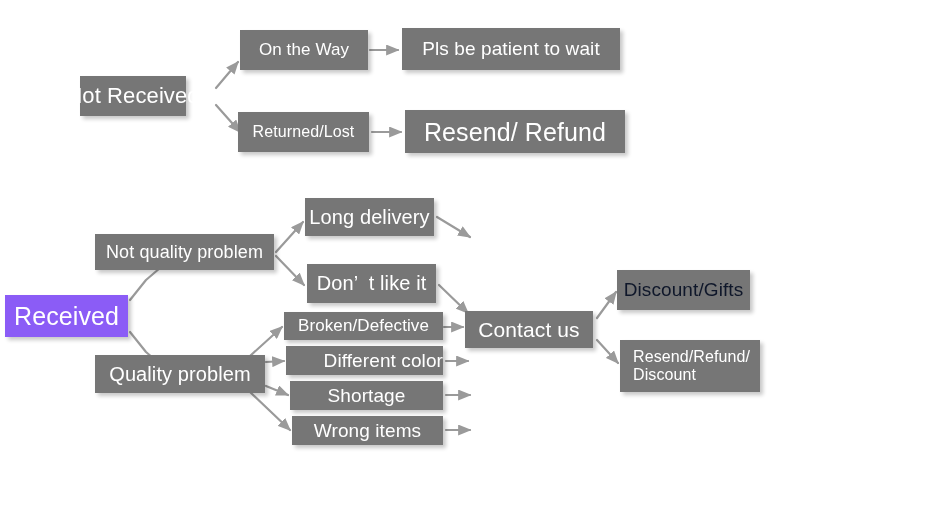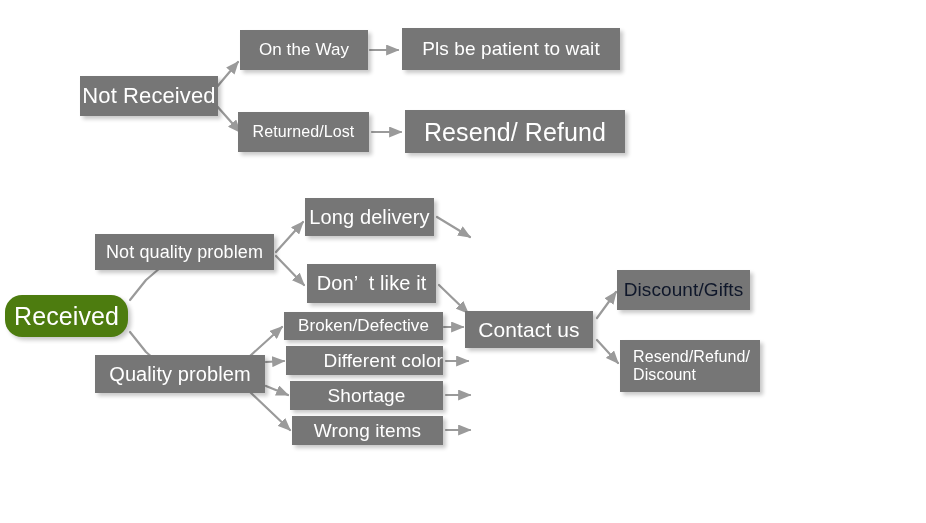--- a/index.html
+++ b/index.html
@@ -72,26 +72,26 @@
       <polyline points="250,392 290,430" fill="none" stroke="#9a9a9a" stroke-width="2.2" stroke-linecap="round" stroke-linejoin="round" marker-end="url(#arrowhead)"></polyline>
       <polyline points="437,217 470,237" fill="none" stroke="#9a9a9a" stroke-width="2.2" stroke-linecap="round" stroke-linejoin="round" marker-end="url(#arrowhead)"></polyline>
       <polyline points="439,285 468,313" fill="none" stroke="#9a9a9a" stroke-width="2.2" stroke-linecap="round" stroke-linejoin="round" marker-end="url(#arrowhead)"></polyline>
       <polyline points="444,327 463,327" fill="none" stroke="#9a9a9a" stroke-width="2.2" stroke-linecap="round" stroke-linejoin="round" marker-end="url(#arrowhead)"></polyline>
       <polyline points="446,361 468,361" fill="none" stroke="#9a9a9a" stroke-width="2.2" stroke-linecap="round" stroke-linejoin="round" marker-end="url(#arrowhead)"></polyline>
       <polyline points="446,395 470,395" fill="none" stroke="#9a9a9a" stroke-width="2.2" stroke-linecap="round" stroke-linejoin="round" marker-end="url(#arrowhead)"></polyline>
       <polyline points="446,430 470,430" fill="none" stroke="#9a9a9a" stroke-width="2.2" stroke-linecap="round" stroke-linejoin="round" marker-end="url(#arrowhead)"></polyline>
       <polyline points="597,318 616,292" fill="none" stroke="#9a9a9a" stroke-width="2.2" stroke-linecap="round" stroke-linejoin="round" marker-end="url(#arrowhead)"></polyline>
       <polyline points="597,340 618,363" fill="none" stroke="#9a9a9a" stroke-width="2.2" stroke-linecap="round" stroke-linejoin="round" marker-end="url(#arrowhead)"></polyline>
     </svg>
-<div class="node" style="left: 80px; top: 76px; width: 138px; height: 40px; font-size: 22px; background: rgb(118, 118, 118); color: rgb(255, 255, 255);"><span>Not Received</span></div>
+<div class="node" style="left: 80px; top: 76px; width: 106px; height: 40px; font-size: 22px; background: rgb(118, 118, 118); color: rgb(255, 255, 255);"><span>Not Received</span></div>
     <div class="node" style="left: 240px; top: 30px; width: 128px; height: 40px; font-size: 17px; background: rgb(118, 118, 118); color: rgb(255, 255, 255);"><span>On the Way</span></div>
     <div class="node" style="left: 402px; top: 28px; width: 218px; height: 42px; font-size: 19px; background: rgb(118, 118, 118); color: rgb(255, 255, 255);"><span>Pls be patient to wait</span></div>
     <div class="node" style="left: 405px; top: 110px; width: 220px; height: 43px; font-size: 25px; background: rgb(118, 118, 118); color: rgb(255, 255, 255);"><span>Resend/ Refund</span></div>
     <div class="node" style="left: 238px; top: 112px; width: 131px; height: 40px; font-size: 16px; background: rgb(118, 118, 118); color: rgb(255, 255, 255);"><span>Returned/Lost</span></div>
-    <div class="node" style="left: 5px; top: 295px; width: 123px; height: 42px; font-size: 25px; background: #4d7c0f; color: rgb(255, 255, 255); border-radius: 17px;"><span>Received</span></div>
+    <div class="node" style="left: 5px; top: 295px; width: 123px; height: 42px; font-size: 25px; background: #8b5cf6; color: rgb(255, 255, 255);"><span>Received</span></div>
     <div class="node" style="left: 95px; top: 234px; width: 179px; height: 36px; font-size: 18px; background: rgb(118, 118, 118); color: rgb(255, 255, 255);"><span>Not quality problem</span></div>
     <div class="node" style="left: 95px; top: 355px; width: 170px; height: 38px; font-size: 20px; background: rgb(118, 118, 118); color: rgb(255, 255, 255);"><span>Quality problem</span></div>
     <div class="node" style="left: 305px; top: 198px; width: 129px; height: 38px; font-size: 20px; background: rgb(118, 118, 118); color: rgb(255, 255, 255);"><span>Long delivery</span></div>
     <div class="node" style="left: 307px; top: 264px; width: 129px; height: 39px; font-size: 20px; background: rgb(118, 118, 118); color: rgb(255, 255, 255);"><span>Don’  t like it</span></div>
     <div class="node" style="left: 284px; top: 312px; width: 159px; height: 28px; font-size: 17px; background: rgb(118, 118, 118); color: rgb(255, 255, 255);"><span>Broken/Defective</span></div>
     <div class="node" style="left: 286px; top: 346px; width: 157px; height: 29px; font-size: 19px; background: rgb(118, 118, 118); color: rgb(255, 255, 255); justify-content: flex-end;"><span>Different color</span></div>
     <div class="node" style="left: 290px; top: 381px; width: 153px; height: 29px; font-size: 19px; background: rgb(118, 118, 118); color: rgb(255, 255, 255);"><span>Shortage</span></div>
     <div class="node" style="left: 292px; top: 416px; width: 151px; height: 29px; font-size: 19px; background: rgb(118, 118, 118); color: rgb(255, 255, 255);"><span>Wrong items</span></div>
     <div class="node" style="left: 465px; top: 311px; width: 128px; height: 37px; font-size: 21px; background: rgb(118, 118, 118); color: rgb(255, 255, 255);"><span>Contact us</span></div>
     <div class="node" style="left: 617px; top: 270px; width: 133px; height: 40px; font-size: 19px; background: rgb(118, 118, 118); color: #0f172a; justify-content: center;"><span>Discount/Gifts</span></div>

